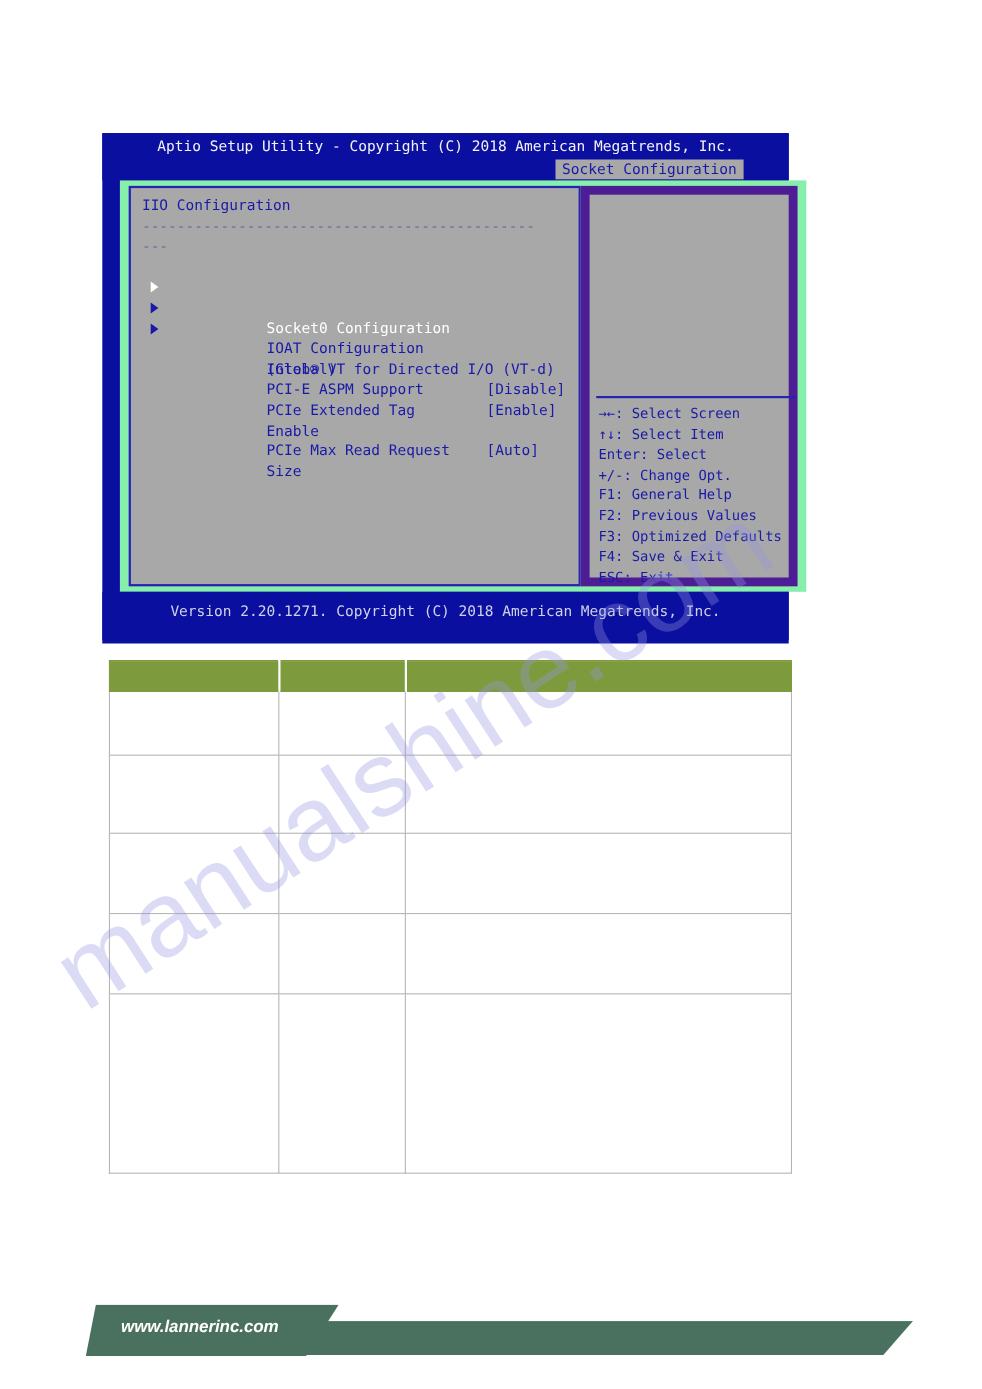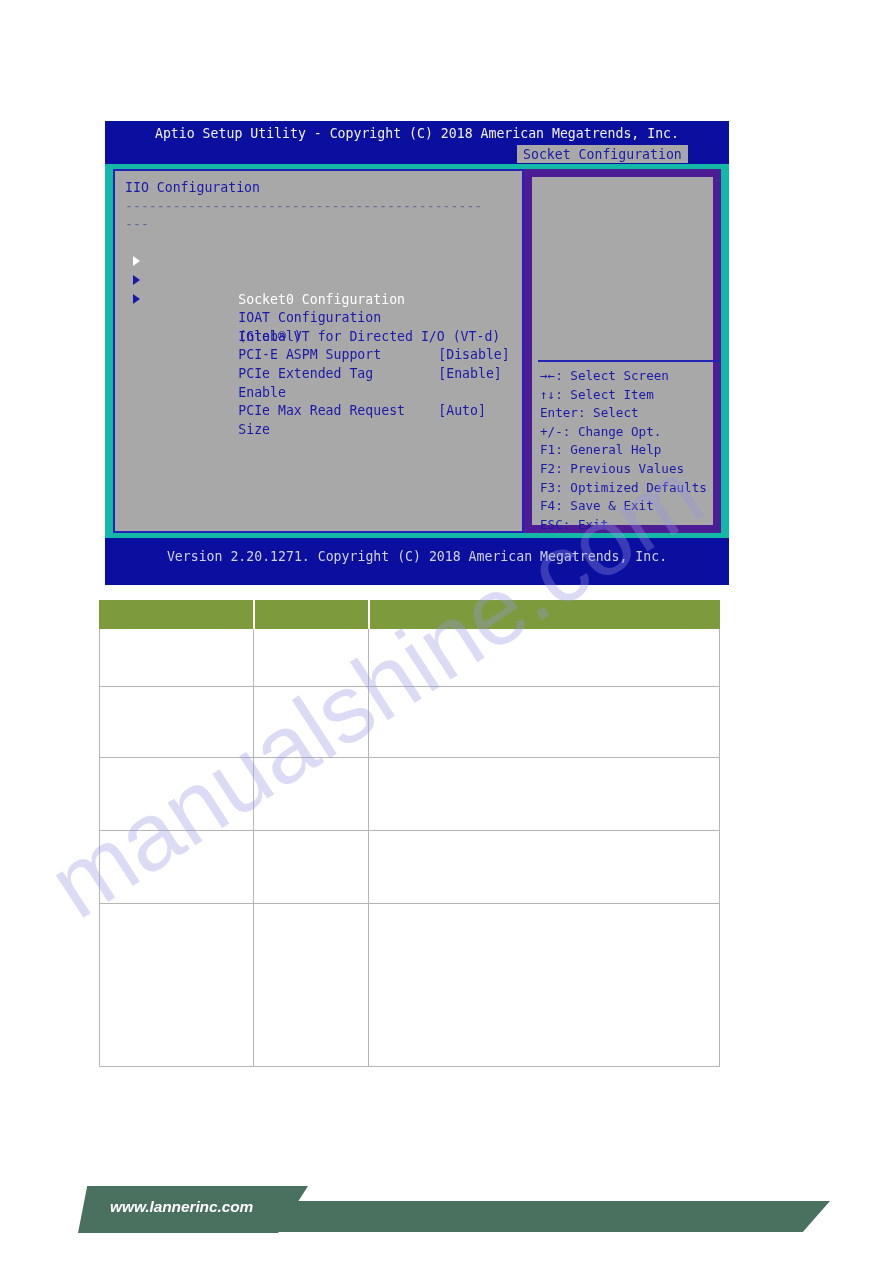--- a/index.html
+++ b/index.html
@@ -21,21 +21,20 @@
     position: absolute;
     left: 93px;
     top: 121px;
     width: 624px;
     height: 461px;
     background: #0b0fa0;
     font-family: "DejaVu Sans Mono", monospace;
     font-size: 13.2px;
     line-height: 18.6px;
     letter-spacing: 0px;
-    margin-left: 12px;
   }
 
   
   #bios-titlebar {
     position: absolute;
     left: 0; top: 0;
     width: 624px;
     height: 43px;
     background: #0b0fa0;
   }
@@ -55,25 +54,25 @@
     padding: 1px 6px 0 6px;
     background: #a8a8a8;
     color: #1a1aa8;
     white-space: pre;
     box-sizing: border-box;
   }
 
   
   #bios-body {
     position: absolute;
-    left: 0;
+    left: 16px;
     top: 43px;
     width: 624px;
     height: 374px;
-    background: #14b8a6;
+    background: #86efac;
     box-sizing: border-box;
   }
 
   #left-pane {
     position: absolute;
     left: 8px;
     top: 5px;
     width: 411px;
     height: 364px;
     border: 2px solid #2323b4;

